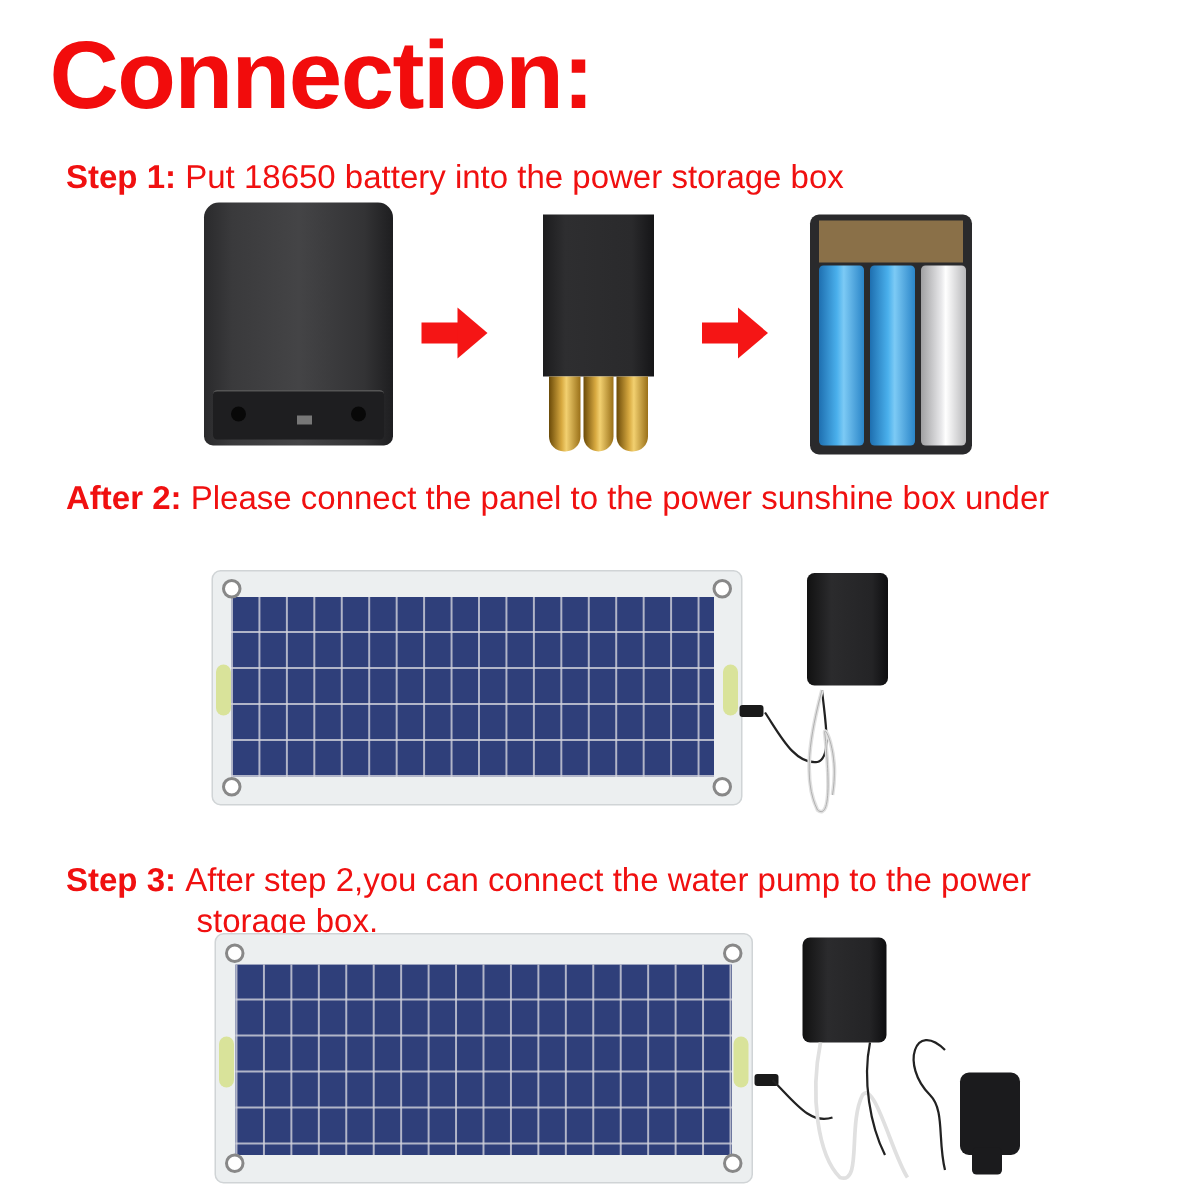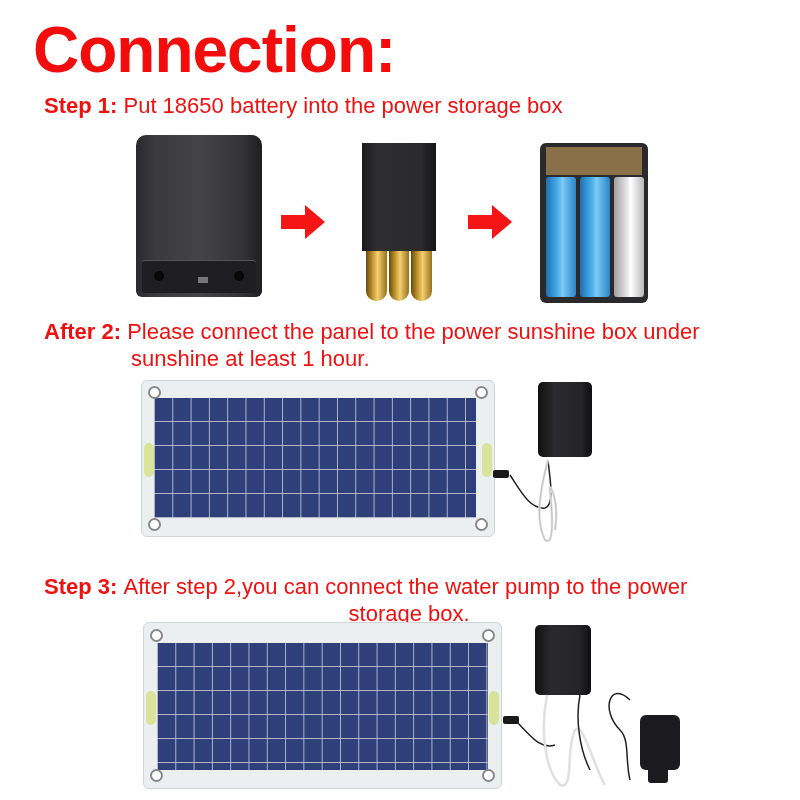--- a/index.html
+++ b/index.html
@@ -41,21 +41,21 @@
   .panel .tag { position:absolute; width:10px; height:34px; background:#d9e39a; border-radius:5px; }
   .pbox { position:absolute; background:linear-gradient(90deg,#111,#2b2b2d 30%,#242426 80%,#0e0e10); border-radius:5px; }
   .cable { position:absolute; }
   .pump { position:absolute; background:#1b1b1d; border-radius:6px; }
 </style>
 </head>
 <body>
 
 <div class="title">Connection:</div>
 
-<div class="step" style="left:44px; top:92px;">
+<div class="step" style="left:44px; top:104px;">
   <b>Step 1:</b>
   <span class="txt">Put 18650 battery into the power storage box</span>
 </div>
 
 <div class="box1">
   <div class="face">
     <div class="hole" style="left:12px;"></div>
     <div class="sw"></div>
     <div class="hole" style="right:12px;"></div>
   </div>
@@ -83,21 +83,20 @@
 <div class="box3">
   <div class="pcb"></div>
   <div class="bat" style="left:6px; background:linear-gradient(90deg,#1e6fb0,#4ab0ec 40%,#7ccaf5 55%,#2a85c8);"></div>
   <div class="bat" style="left:40px; background:linear-gradient(90deg,#1e6fb0,#4ab0ec 40%,#7ccaf5 55%,#2a85c8);"></div>
   <div class="bat" style="left:74px; background:linear-gradient(90deg,#a0a0a2,#e8e8ea 45%,#ffffff 55%,#b8b8ba);"></div>
 </div>
 
 <div class="step" style="left:44px; top:318px;">
   <b>After 2:</b>
   <span class="txt">Please connect the panel to the power sunshine box under</span>
-  <span class="cont txt" style="padding-left:87px;">sunshine at least 1 hour.</span>
 </div>
 
 <div class="panel" style="left:141px; top:380px; width:352px; height:155px;">
   <div class="grid" style="left:12px; top:17px; width:322px; height:120px;"></div>
   <div class="eye" style="left:6px; top:5px;"></div>
   <div class="eye" style="right:6px; top:5px;"></div>
   <div class="eye" style="left:6px; bottom:5px;"></div>
   <div class="eye" style="right:6px; bottom:5px;"></div>
   <div class="tag" style="left:2px; top:62px;"></div>
   <div class="tag" style="right:2px; top:62px;"></div>
@@ -107,21 +106,21 @@
 <div class="pbox" style="left:538px; top:382px; width:54px; height:75px;"></div>
 <svg class="cable" style="left:500px; top:450px;" width="70" height="100">
   <path d="M10 25 C20 40, 30 60, 45 58 C55 55, 50 30, 48 10" stroke="#222" stroke-width="1.5" fill="none"></path>
   <path d="M48 10 C40 40, 35 70, 45 90 C55 98, 52 60, 50 40 C48 30, 60 50, 55 80" stroke="#e0e0e0" stroke-width="2.5" fill="none"></path>
   <path d="M48 10 C40 40, 35 70, 45 90 C55 98, 52 60, 50 40 C48 30, 60 50, 55 80" stroke="#aaa" stroke-width=".6" fill="none"></path>
 </svg>
 
 <div class="step" style="left:44px; top:573px;">
   <b>Step 3:</b>
   <span class="txt">After step 2,you can connect the water pump to the power</span>
-  <span class="cont txt" style="padding-left:87px;text-align:center;">storage box.</span>
+  <span class="cont txt" style="padding-left:87px;">storage box.</span>
 </div>
 
 <div class="panel" style="left:143px; top:622px; width:357px; height:165px;">
   <div class="grid" style="left:13px; top:20px; width:331px; height:127px;"></div>
   <div class="eye" style="left:6px; top:6px;"></div>
   <div class="eye" style="right:6px; top:6px;"></div>
   <div class="eye" style="left:6px; bottom:6px;"></div>
   <div class="eye" style="right:6px; bottom:6px;"></div>
   <div class="tag" style="left:2px; top:68px;"></div>
   <div class="tag" style="right:2px; top:68px;"></div>

